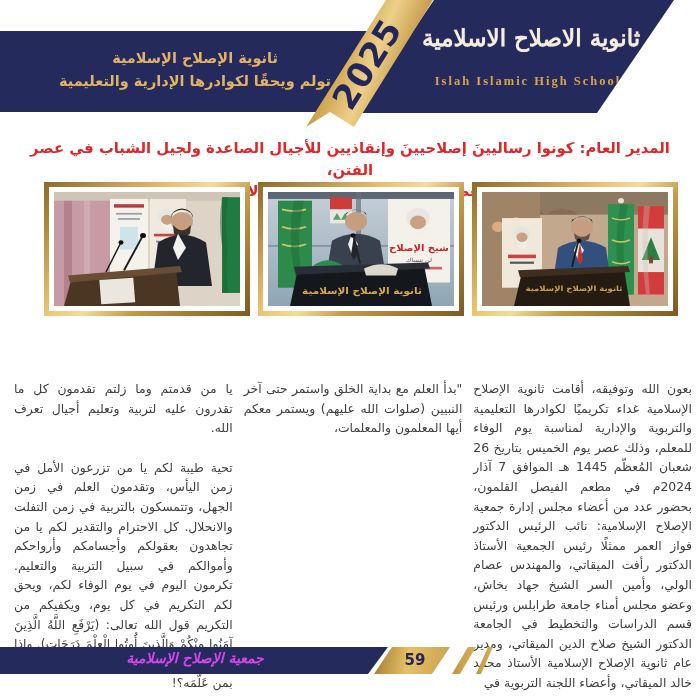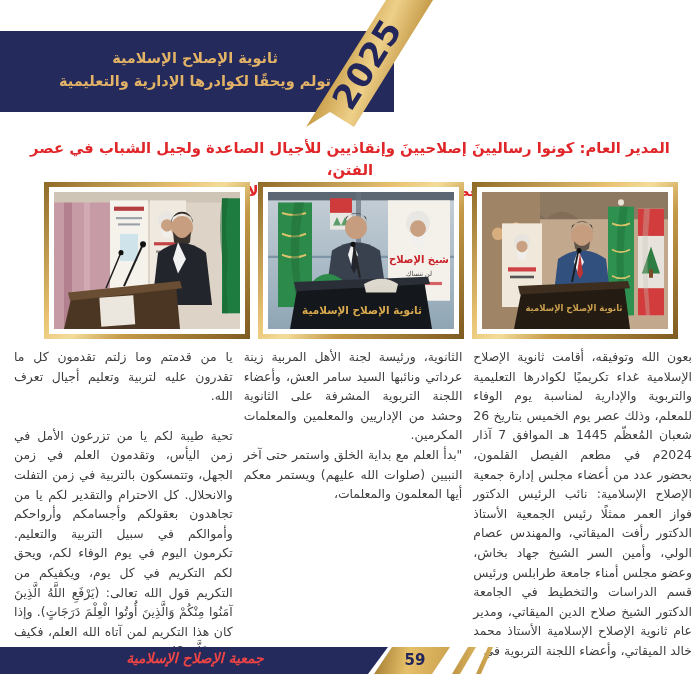--- a/index.html
+++ b/index.html
@@ -55,44 +55,44 @@
   
   .headline {
     position:absolute; top:137px; left:20px; right:20px;
     direction:rtl; text-align:center; color:#e02629;
     font-weight:bold; font-size:14.8px; line-height:21.5px;
   }
 
   
   .photos { position:absolute; top:182px; left:44px; width:634px; height:151px; display:flex; gap:8px; }
   .frame {
-    flex:1; height:157px; padding:5px;
+    flex:1; height:134px; padding:5px;
     background:linear-gradient(135deg,#8f6a28 0%,#e8c271 38%,#f3dc9a 50%,#c59a48 64%,#7d5a20 100%);
   }
   .mat { width:100%; height:100%; background:#ffffff; padding:5px; }
   .mat svg { display:block; width:100%; height:100%; }
 
   
   .article {
     position:absolute; top:347px; left:14px; width:678px; height:300px;
     direction:rtl; display:flex; gap:11px;
   }
-  .col { flex:1; text-align:justify; font-size:12.4px; line-height:19.6px; color:#3e3e3e; }
+  .col { flex:1; text-align:justify; font-size:12.4px; line-height:19.6px; color:#3e3e3e;margin-top:32px; }
   .col p { margin:0; }
   .col p.gap-after { margin-bottom:20px; }
 
   
   .footer-bar {
     position:absolute; left:0; top:647px; width:388px; height:27px;
     background:#252a5c;
     clip-path:polygon(0 0, 388px 0, 368px 27px, 0 27px);
   }
   .footer-calli {
     position:absolute; left:100px; top:3px; width:190px; text-align:center;
-    color:#ef4444; font-size:14px; font-weight:bold; font-style:italic;
+    color:#d946ef; font-size:14px; font-weight:bold; font-style:italic;
     direction:rtl; font-family:"DejaVu Serif","Liberation Serif",serif;
     white-space:nowrap;
   }
   .page-badge {
     position:absolute; left:374px; top:647px; width:76px; height:27px;
     background:linear-gradient(100deg,#a07930 0%,#e7c06a 45%,#caa04e 100%);
     clip-path:polygon(18px 0, 76px 0, 58px 27px, 0 27px);
     text-align:center; line-height:27px; font-size:15px; font-weight:bold; color:#22265a;
     padding-left:6px;
   }
@@ -105,20 +105,24 @@
 
 <div class="page">
 
   <div class="band-left">
     <div class="band-left-inner">
       <div class="l1">ثانوية الإصلاح الإسلامية</div>
       <div class="l2">تولم ويحقًا لكوادرها الإدارية والتعليمية</div>
     </div>
   </div>
 
+  <div class="band-right">
+    <div class="calli">ثانوية الاصلاح الاسلامية</div>
+    <div class="school-en">Islah Islamic High School</div>
+  </div>
 
   <div class="ribbon">
     <div class="year">2025</div>
   </div>
 
   <div class="headline">
     <div>المدير العام: كونوا رساليينَ إصلاحيينَ وإنقاذيين للأجيال الصاعدة ولجيل الشباب في عصر الفتن،</div>
     <div>واحملوا الإسلام العظيم كقضية ورسالة مُقدّسَة، لا كوظيفة في مؤسسة</div>
   </div>
 
@@ -276,21 +280,20 @@
       </div>
     </div>
 
   </div>
 
   <div class="article">
     <div class="col">
       <p>بعون الله وتوفيقه، أقامت ثانوية الإصلاح الإسلامية غداء تكريميًا لكوادرها التعليمية والتربوية والإدارية لمناسبة يوم الوفاء للمعلم، وذلك عصر يوم الخميس بتاريخ 26 شعبان المُعظّم 1445 هـ الموافق 7 آذار 2024م في مطعم الفيصل القلمون، بحضور عدد من أعضاء مجلس إدارة جمعية الإصلاح الإسلامية: نائب الرئيس الدكتور فواز العمر ممثلًا رئيس الجمعية الأستاذ الدكتور رأفت الميقاتي، والمهندس عصام الولي، وأمين السر الشيخ جهاد بخاش، وعضو مجلس أمناء جامعة طرابلس ورئيس قسم الدراسات والتخطيط في الجامعة الدكتور الشيخ صلاح الدين الميقاتي، ومدير عام ثانوية الإصلاح الإسلامية الأستاذ محمد خالد الميقاتي، وأعضاء اللجنة التربوية في</p>
     </div>
     <div class="col">
-      <p>الثانوية، ورئيسة لجنة الأهل المربية زينة عرداتي ونائبها السيد سامر العش، وأعضاء اللجنة التربوية المشرفة على الثانوية وحشد من الإداريين والمعلمين والمعلمات المكرمين.</p>
       <p>"بدأ العلم مع بداية الخلق واستمر حتى آخر النبيين (صلوات الله عليهم) ويستمر معكم أيها المعلمون والمعلمات،</p>
     </div>
     <div class="col">
       <p class="gap-after">يا من قدمتم وما زلتم تقدمون كل ما تقدرون عليه لتربية وتعليم أجيال تعرف الله.</p>
       <p>تحية طيبة لكم يا من تزرعون الأمل في زمن اليأس، وتقدمون العلم في زمن الجهل، وتتمسكون بالتربية في زمن التفلت والانحلال. كل الاحترام والتقدير لكم يا من تجاهدون بعقولكم وأجسامكم وأرواحكم وأموالكم في سبيل التربية والتعليم. تكرمون اليوم في يوم الوفاء لكم، ويحق لكم التكريم في كل يوم، ويكفيكم من التكريم قول الله تعالى: (يَرْفَعِ اللَّهُ الَّذِينَ آمَنُوا مِنْكُمْ وَالَّذِينَ أُوتُوا الْعِلْمَ دَرَجَاتٍ). وإذا كان هذا التكريم لمن آتاه الله العلم، فكيف بمن عَلَّمَه؟!</p>
     </div>
   </div>
 
   <div class="footer-bar">
     <div class="footer-calli">جمعية الإصلاح الإسلامية</div>

